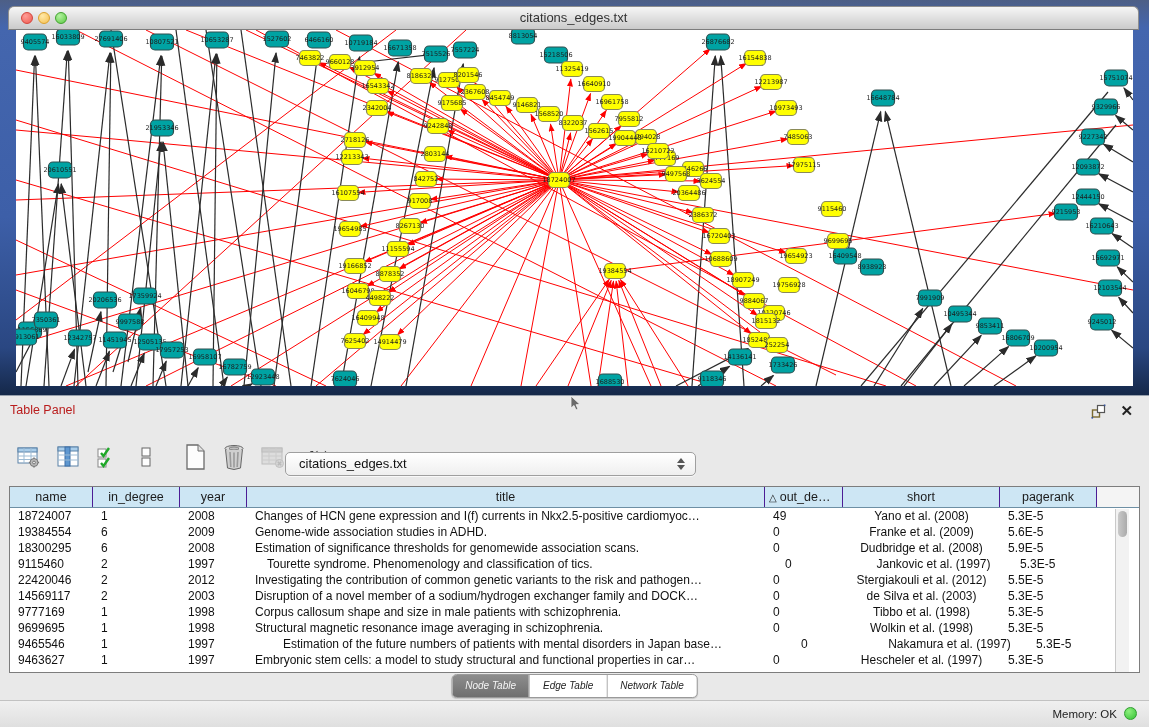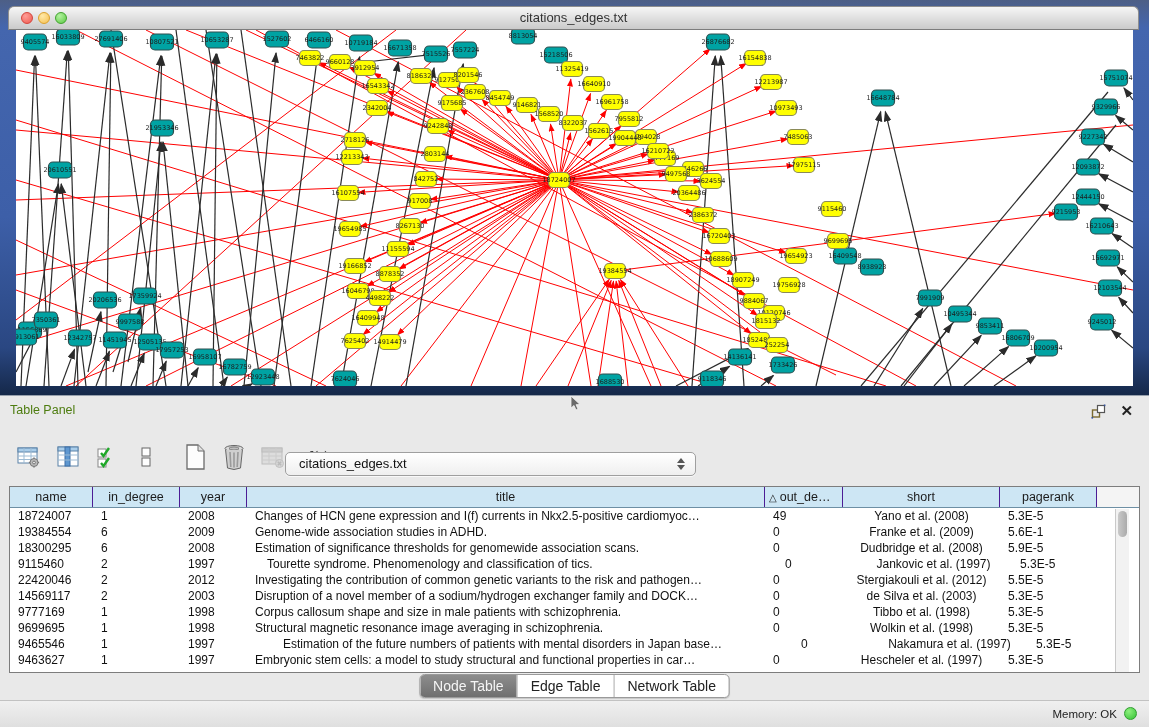--- a/index.html
+++ b/index.html
@@ -12,21 +12,21 @@
             border-radius:6px 6px 0 0;border:1px solid #8f8f8f;border-bottom-color:#7c7c7c;
             background:linear-gradient(#f6f6f6,#cacaca);box-sizing:border-box;}
   .wtitle{text-align:center;font-size:13px;color:#333;line-height:22px;}
   .tl{position:absolute;top:5px;width:12px;height:12px;border-radius:50%;box-sizing:border-box;}
   .tl.red{left:12px;background:radial-gradient(circle at 35% 30%,#ff9d96,#ee5b51);border:1px solid #d4443c;}
   .tl.yel{left:29px;background:radial-gradient(circle at 35% 30%,#ffe9a8,#f5bf4f);border:1px solid #dba12c;}
   .tl.grn{left:46px;background:radial-gradient(circle at 35% 30%,#b4f2a1,#5cc944);border:1px solid #41a32e;}
   .canvas{position:absolute;left:16px;top:30px;width:1117px;height:356px;background:#ffffff;overflow:hidden;}
   
   .table-panel{position:absolute;left:0;top:395px;width:1149px;height:332px;background:#e9e9e9;border-top:1px solid #97a0ad;}
-  .panel-title{position:absolute;left:10px;top:7px;font-size:12.5px;color:#4d7c0f;}
+  .panel-title{position:absolute;left:10px;top:7px;font-size:12.5px;color:#b91c1c;}
   .panel-tools{position:absolute;right:16px;top:7px;display:flex;gap:14px;align-items:center;}
   .closex{font-size:15px;font-weight:bold;color:#222;line-height:14px;cursor:default;}
   .toolbar{position:absolute;left:16px;top:44px;height:34px;display:flex;align-items:center;gap:13px;}
   .tbico{width:26px;height:28px;display:flex;align-items:center;justify-content:center;}
   .fx{font-family:"Liberation Serif",serif;font-style:italic;font-weight:bold;font-size:14px;color:#1a1a1a;}
   .combo{position:absolute;left:285px;top:56px;width:396px;height:22px;border:1px solid #9f9f9f;border-radius:5px;
          background:linear-gradient(#ffffff,#efefef);font-size:13px;line-height:22px;color:#111;
          padding-left:13px;box-shadow:0 1px 0 rgba(255,255,255,.7);}
   .stepper{position:absolute;right:9px;top:4px;width:9px;height:14px;}
   .stepper .up{position:absolute;top:1px;left:0;width:0;height:0;border-left:4.5px solid transparent;border-right:4.5px solid transparent;border-bottom:5px solid #555;}
@@ -39,21 +39,21 @@
   .th.sorted{text-align:left;padding-left:4px;}
   .sort-tri{font-size:10px;margin-right:3px;color:#222;}
   .th-stub{flex:1;background:#f4f4f4;border-right:none;}
   .trow{display:flex;height:16px;}
   .td{font-size:12px;color:#111;line-height:16px;white-space:nowrap;overflow:hidden;box-sizing:border-box;padding-left:8px;}
   .td.center{text-align:center;padding-left:0;}
   .vscroll{position:absolute;right:10px;top:22px;width:13px;height:163px;background:#f2f2f2;border-left:1px solid #c9c9c9;}
   .vthumb{position:absolute;left:2px;top:2px;width:9px;height:26px;background:linear-gradient(90deg,#c9c9c9,#ababab);border-radius:5px;}
   .segmented{position:absolute;left:50%;transform:translateX(-50%);top:278px;height:22px;display:flex;
              border:1px solid #9a9a9a;border-radius:5px;overflow:hidden;background:#fff;box-shadow:0 1px 1px rgba(0,0,0,.15);}
-  .seg{font-size:14px;line-height:22px;padding:0 13px;color:#222;border-left:1px solid #ababab;cursor:default;}
+  .seg{font-size:10px;line-height:22px;padding:0 13px;color:#222;border-left:1px solid #ababab;cursor:default;font-style:italic;}
   .seg:first-child{border-left:none;}
   .seg.active{background:linear-gradient(#8d8d8d,#6f6f6f);color:#f5f5f5;}
   .statusbar{position:absolute;left:0;top:304px;width:1149px;height:28px;background:linear-gradient(#f0f0f0,#dedede);border-top:1px solid #c2c2c2;}
   .memtext{position:absolute;right:32px;top:7px;font-size:11.5px;color:#222;}
   .memdot{position:absolute;right:12px;top:6px;width:13px;height:13px;border-radius:50%;
           background:radial-gradient(circle at 35% 30%,#8ef07e,#35c135);border:1px solid #2f9e2f;box-sizing:border-box;}
   .cursor{position:absolute;left:570px;top:396px;z-index:60;}
 </style>
 </head>
 <body>
@@ -575,21 +575,21 @@
             <div class="td center" style="width: 157px;">Yano et al. (2008)</div>
             <div class="td" style="width: 97px;">5.3E-5</div>
           </div>
           <div class="trow">
             <div class="td" style="width: 83px;">19384554</div>
             <div class="td" style="width: 87px;">6</div>
             <div class="td" style="width: 67px;">2009</div>
             <div class="td" style="width: 518px;">Genome-wide association studies in ADHD.</div>
             <div class="td" style="width: 78px;">0</div>
             <div class="td center" style="width: 157px;">Franke et al. (2009)</div>
-            <div class="td" style="width: 97px;">5.6E-1</div>
+            <div class="td" style="width: 97px;">5.6E-5</div>
           </div>
           <div class="trow">
             <div class="td" style="width: 83px;">18300295</div>
             <div class="td" style="width: 87px;">6</div>
             <div class="td" style="width: 67px;">2008</div>
             <div class="td" style="width: 518px;">Estimation of significance thresholds for genomewide association scans.</div>
             <div class="td" style="width: 78px;">0</div>
             <div class="td center" style="width: 157px; text-align: center;">Dudbridge et al. (2008)</div>
             <div class="td" style="width: 97px;">5.9E-5</div>
           </div>

